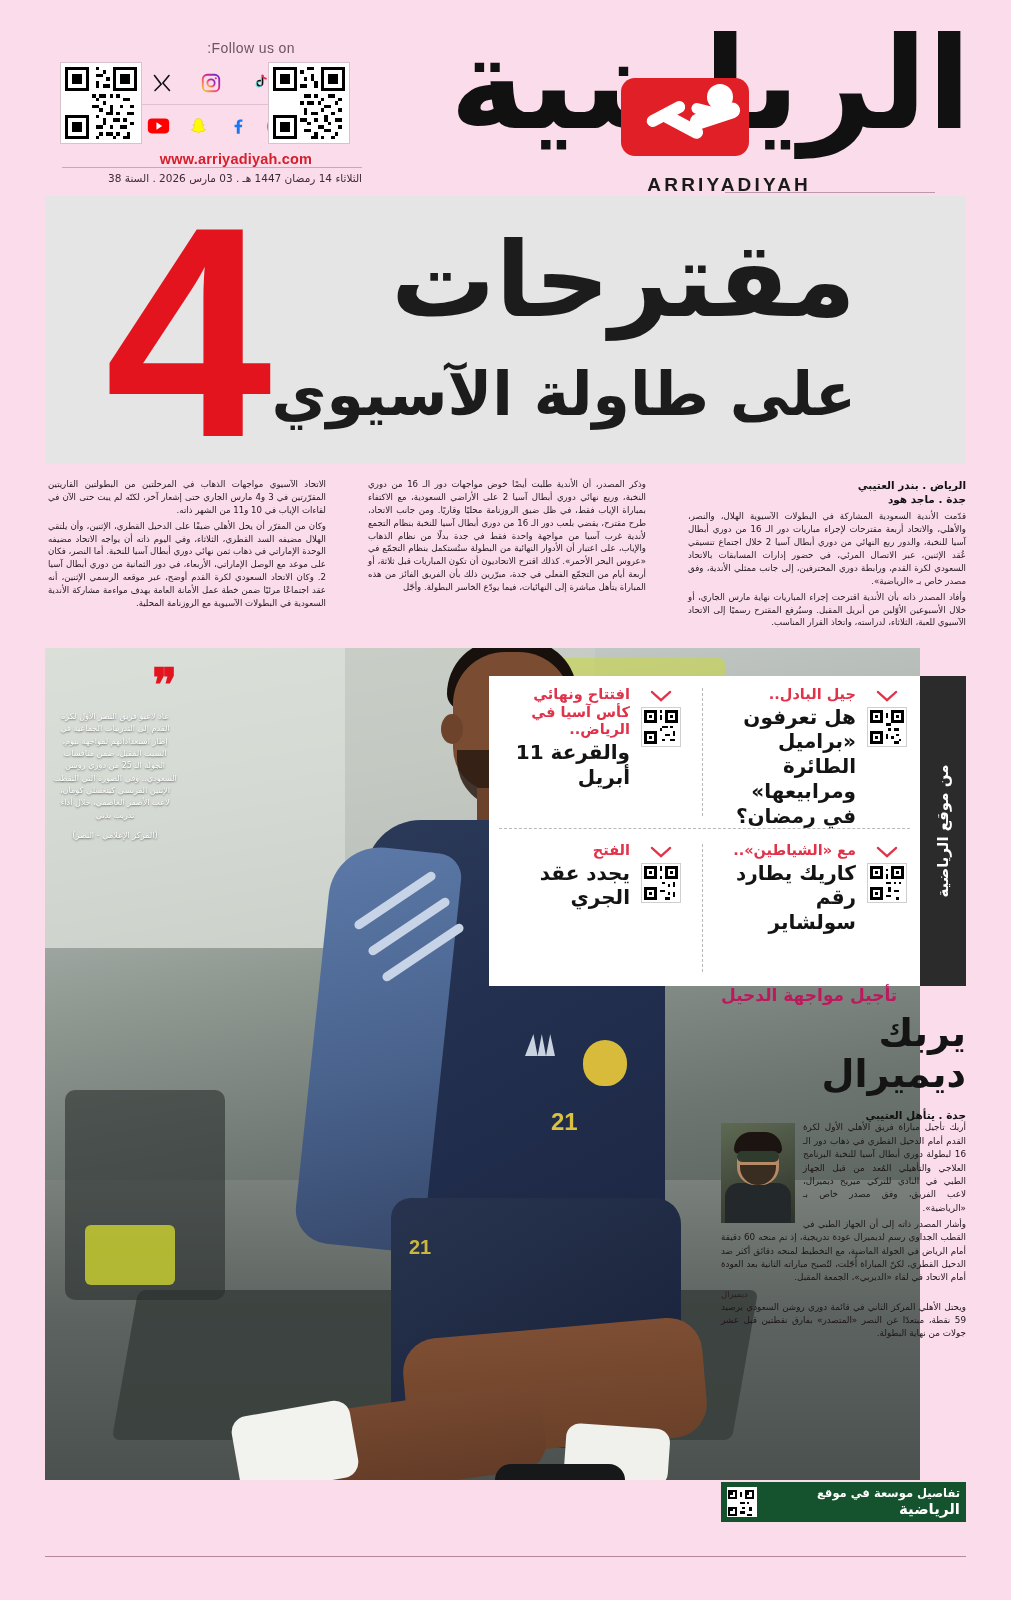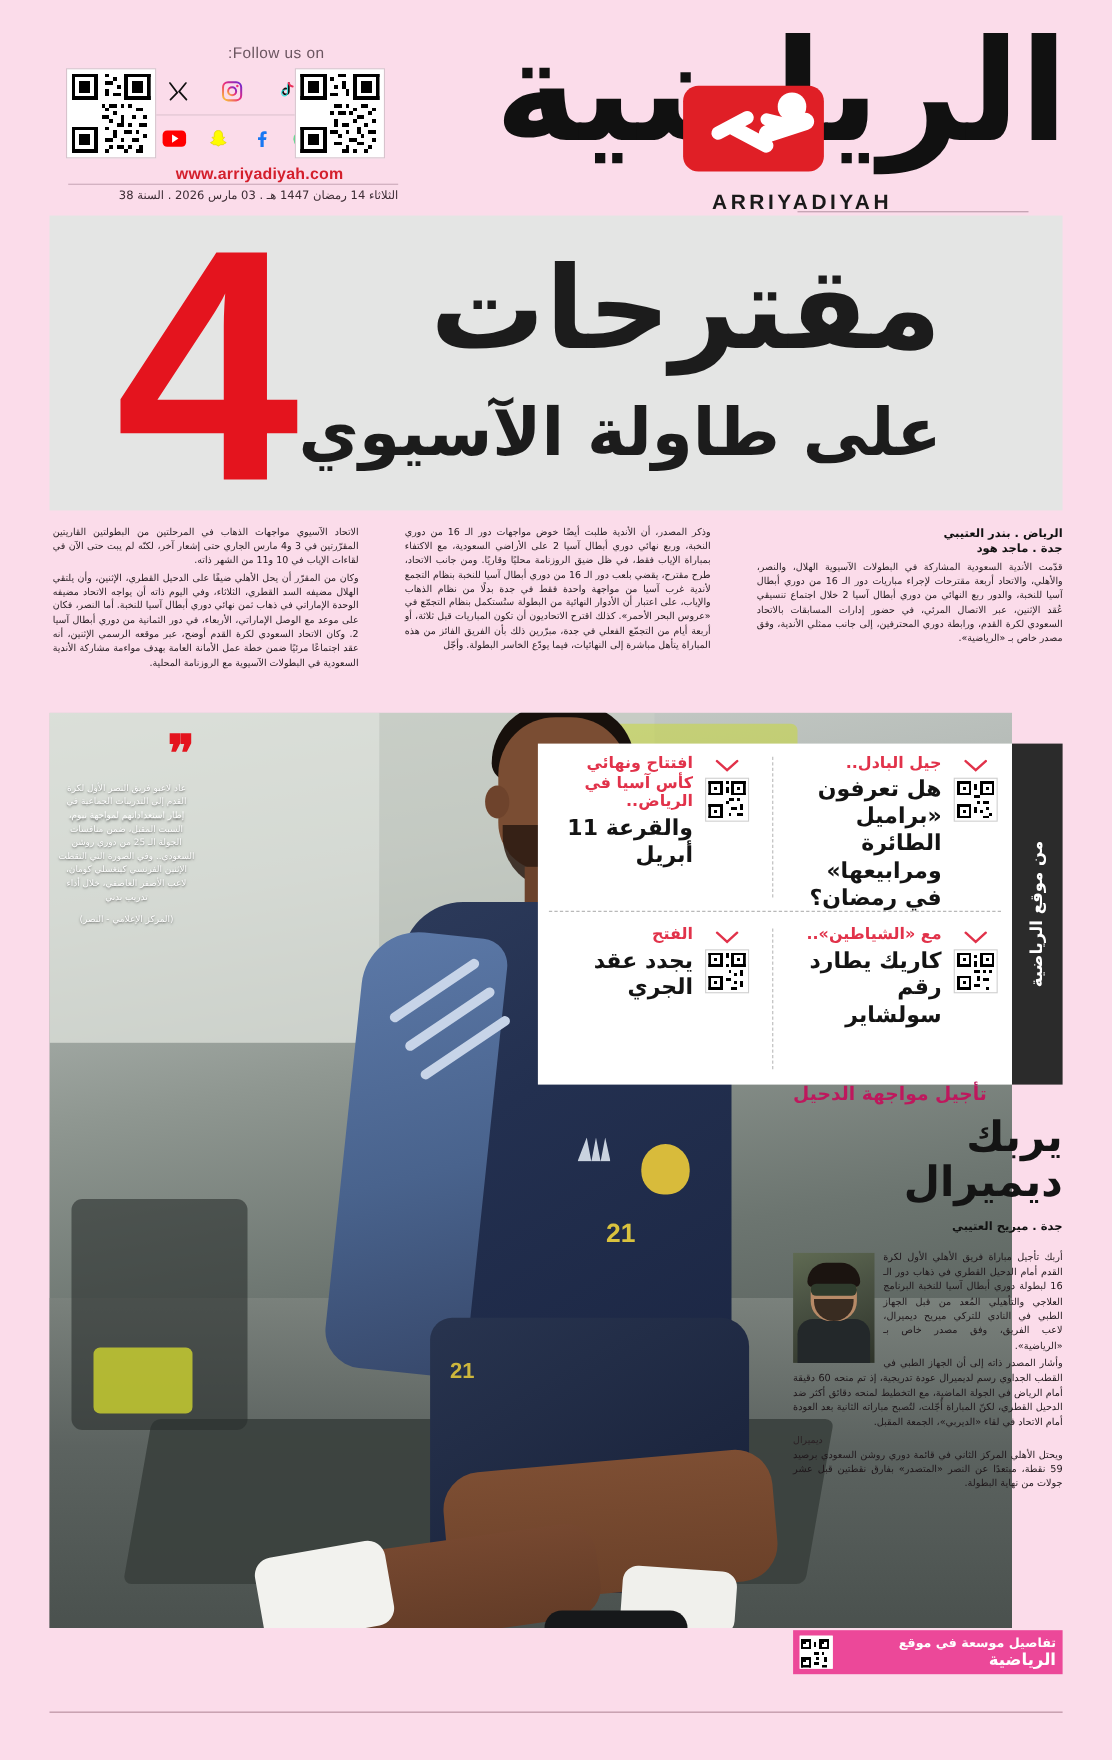--- a/index.html
+++ b/index.html
@@ -181,37 +181,37 @@
   .sidetab span{
     transform:rotate(-90deg);white-space:nowrap;color:#fff;font-size:15px;font-weight:800;direction:rtl;
   }
   .sidetab .hi{color:#fff;}
 
   
   .br{position:absolute;right:45px;top:985px;width:245px;}
   .br-kicker{font-size:17px;font-weight:600;color:#be185d;text-align:left;line-height:1.2;}
   .br-title{font-size:38px;font-weight:900;color:#141414;text-align:right;line-height:1.08;margin-top:8px;letter-spacing:-1px;}
   .br-byline{font-size:10.5px;font-weight:800;text-align:right;margin-top:14px;color:#111;}
-  .br-body{font-size:8.8px;line-height:1.52;text-align:justify;margin-top:16px;color:#1d1519;}
+  .br-body{font-size:8.8px;line-height:1.52;text-align:justify;margin-top:0;color:#1d1519;}
   .br-body p{margin:0 0 3px 0;}
   .br-photo{
     float:left;width:74px;height:100px;margin:2px 8px 4px 0;
     background:linear-gradient(160deg,#5f6a52 0%,#4a5243 40%,#2e3329 100%);
     position:relative;overflow:hidden;
   }
   .p-head{position:absolute;left:16px;top:14px;width:42px;height:48px;background:#b78a67;border-radius:20px 20px 18px 18px;}
   .p-hair{position:absolute;left:13px;top:9px;width:48px;height:22px;background:#1b1410;border-radius:22px 22px 6px 6px;}
   .p-glass{position:absolute;left:16px;top:28px;width:42px;height:11px;background:#2f3b2c;border-radius:5px;}
   .p-beard{position:absolute;left:19px;top:42px;width:36px;height:20px;background:#2b211a;border-radius:0 0 18px 18px;opacity:.9;}
   .p-body{position:absolute;left:4px;top:60px;width:66px;height:42px;background:#23282a;border-radius:14px 14px 0 0;}
   .br-cap{font-size:8.5px;color:#2a2024;text-align:left;margin-top:2px;}
 
   .banner{
     position:absolute;right:45px;top:1482px;width:245px;height:40px;
-    background:#ec4899;display:flex;align-items:center;gap:8px;padding:0 6px;box-sizing:border-box;
+    background:#14532d;display:flex;align-items:center;gap:8px;padding:0 6px;box-sizing:border-box;
     flex-direction:row-reverse;
   }
   .banner-qr{width:30px;height:30px;background:#fff;border:1px solid #fff;padding:2px;box-sizing:border-box;flex:0 0 30px;}
   .banner-txt{color:#fff;font-size:11.5px;font-weight:700;direction:rtl;text-align:right;flex:1;}
   .banner-logo{color:#fff;font-size:15px;font-weight:900;}
 
   .footrule{position:absolute;left:45px;top:1556px;width:921px;height:1px;background:#b4899b;}
 
   svg{display:block;}
 </style>
@@ -434,20 +434,21 @@
     <div class="hero-l2">على طاولة الآسيوي</div>
   </div>
 
   <div class="lead">
     <div class="lead-col lead-c1">
       <div class="lead-byline">
         <div>الرياض . بندر العتيبي</div>
         <div>جدة . ماجد هود</div>
       </div>
       <p>قدّمت الأندية السعودية المشاركة في البطولات الآسيوية الهلال، والنصر، والأهلي، والاتحاد أربعة مقترحات لإجراء مباريات دور الـ 16 من دوري أبطال آسيا للنخبة، والدور ربع النهائي من دوري أبطال آسيا 2 خلال اجتماع تنسيقي عُقد الإثنين، عبر الاتصال المرئي، في حضور إدارات المسابقات بالاتحاد السعودي لكرة القدم، ورابطة دوري المحترفين، إلى جانب ممثلي الأندية، وفق مصدر خاص بـ «الرياضية».</p>
+      <p>وأفاد المصدر ذاته بأن الأندية اقترحت إجراء المباريات نهاية مارس الجاري، أو خلال الأسبوعين الأوّلين من أبريل المقبل. وسيُرفع المقترح رسميًا إلى الاتحاد الآسيوي للعبة، الثلاثاء، لدراسته، واتخاذ القرار المناسب.</p>
     </div>
     <div class="lead-col lead-c2">
       <p>وذكر المصدر، أن الأندية طلبت أيضًا خوض مواجهات دور الـ 16 من دوري النخبة، وربع نهائي دوري أبطال آسيا 2 على الأراضي السعودية، مع الاكتفاء بمباراة الإياب فقط، في ظل ضيق الروزنامة محليًا وقاريًا. ومن جانب الاتحاد، طرح مقترح، يقضي بلعب دور الـ 16 من دوري أبطال آسيا للنخبة بنظام التجمع لأندية غرب آسيا من مواجهة واحدة فقط في جدة بدلًا من نظام الذهاب والإياب، على اعتبار أن الأدوار النهائية من البطولة ستُستكمل بنظام التجمّع في «عروس البحر الأحمر». كذلك اقترح الاتحاديون أن تكون المباريات قبل ثلاثة، أو أربعة أيام من التجمّع الفعلي في جدة، مبرّرين ذلك بأن الفريق الفائز من هذه المباراة يتأهل مباشرة إلى النهائيات، فيما يودّع الخاسر البطولة. وأجّل</p>
     </div>
     <div class="lead-col lead-c3">
       <p>الاتحاد الآسيوي مواجهات الذهاب في المرحلتين من البطولتين القاريتين المقرّرتين في 3 و4 مارس الجاري حتى إشعار آخر، لكنّه لم يبت حتى الآن في لقاءات الإياب في 10 و11 من الشهر ذاته.</p>
       <p>وكان من المقرّر أن يحل الأهلي ضيفًا على الدحيل القطري، الإثنين، وأن يلتقي الهلال مضيفه السد القطري، الثلاثاء، وفي اليوم ذاته أن يواجه الاتحاد مضيفه الوحدة الإماراتي في ذهاب ثمن نهائي دوري أبطال آسيا للنخبة. أما النصر، فكان على موعد مع الوصل الإماراتي، الأربعاء، في دور الثمانية من دوري أبطال آسيا 2. وكان الاتحاد السعودي لكرة القدم أوضح، عبر موقعه الرسمي الإثنين، أنه عقد اجتماعًا مرئيًا ضمن خطة عمل الأمانة العامة بهدف مواءمة مشاركة الأندية السعودية في البطولات الآسيوية مع الروزنامة المحلية.</p>
     </div>
   </div>
 
@@ -678,21 +679,21 @@
       </span>
     </div>
   </div>
 
   <div class="br">
     <div class="br-kicker">تأجيل مواجهة الدحيل</div>
     <div class="br-title">
       <div>يربك</div>
       <div>ديميرال</div>
     </div>
-    <div class="br-byline">جدة . ميريح العتيبي</div>
+    <div class="br-byline">جدة . يتأهل العتيبي</div>
     <div class="br-body">
       <div class="br-photo">
         <div class="p-body"></div>
           <div class="p-head"></div>
           <div class="p-hair"></div>
         <div class="p-glass"></div>
           <div class="p-beard"></div>
       </div>
       <p>أربك تأجيل مباراة فريق الأهلي الأول لكرة القدم أمام الدحيل القطري في ذهاب دور الـ 16 لبطولة دوري أبطال آسيا للنخبة البرنامج العلاجي والتأهيلي المُعد من قبل الجهاز الطبي في النادي للتركي ميريح ديميرال، لاعب الفريق، وفق مصدر خاص بـ «الرياضية».</p>
       <p>وأشار المصدر ذاته إلى أن الجهاز الطبي في القطب الجداوي رسم لديميرال عودة تدريجية، إذ تم منحه 60 دقيقة أمام الرياض في الجولة الماضية، مع التخطيط لمنحه دقائق أكثر ضد الدحيل القطري، لكنّ المباراة أُجّلت، لتُصبح مباراته الثانية بعد العودة أمام الاتحاد في لقاء «الديربي»، الجمعة المقبل.</p>

